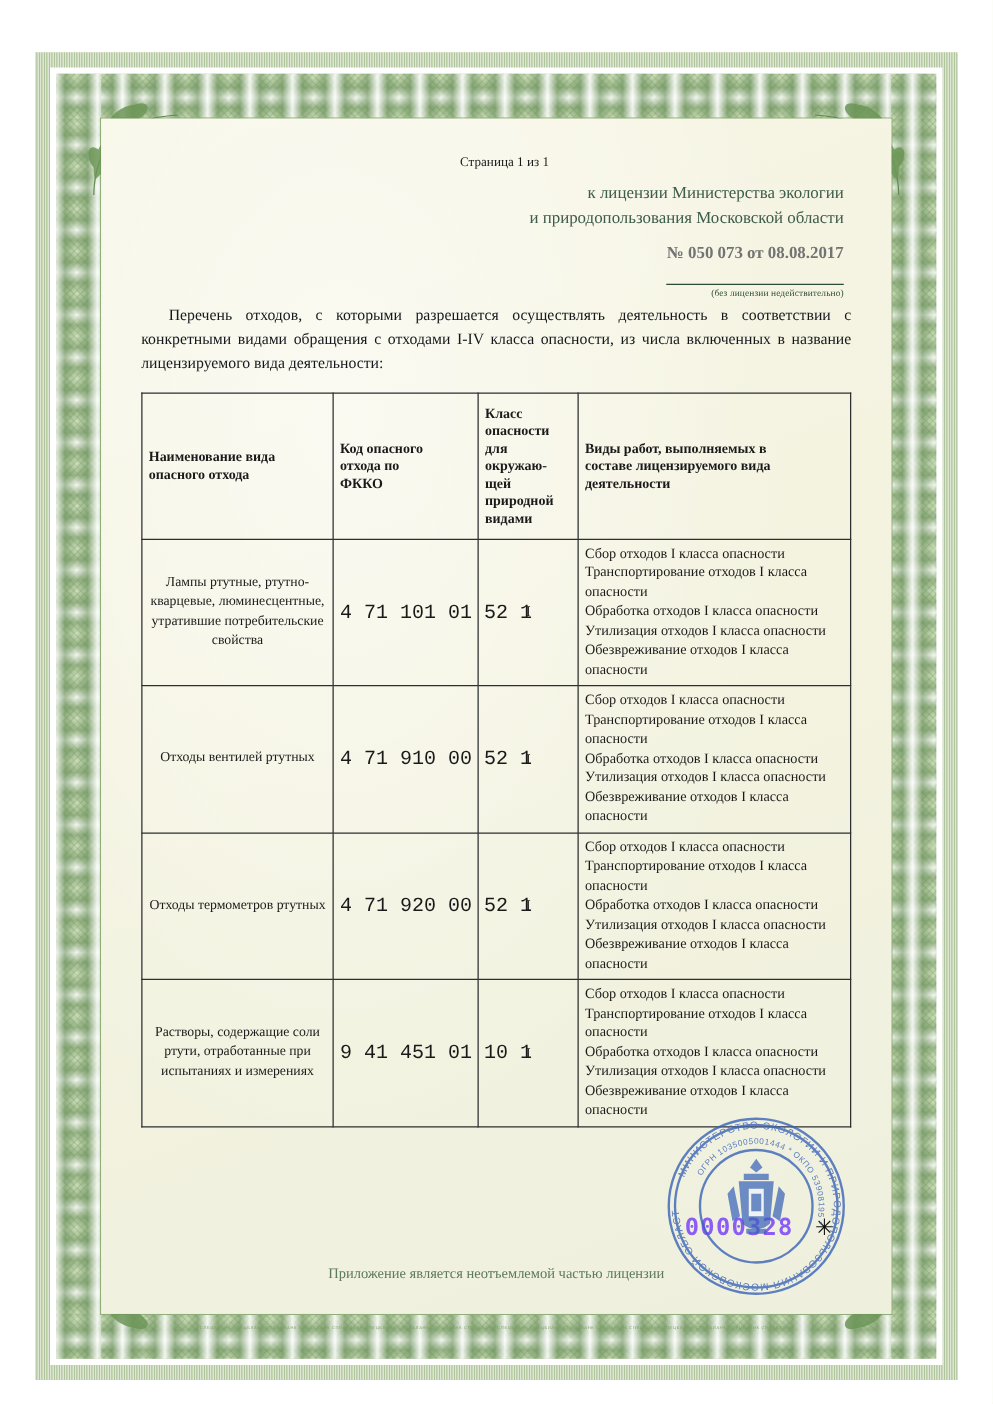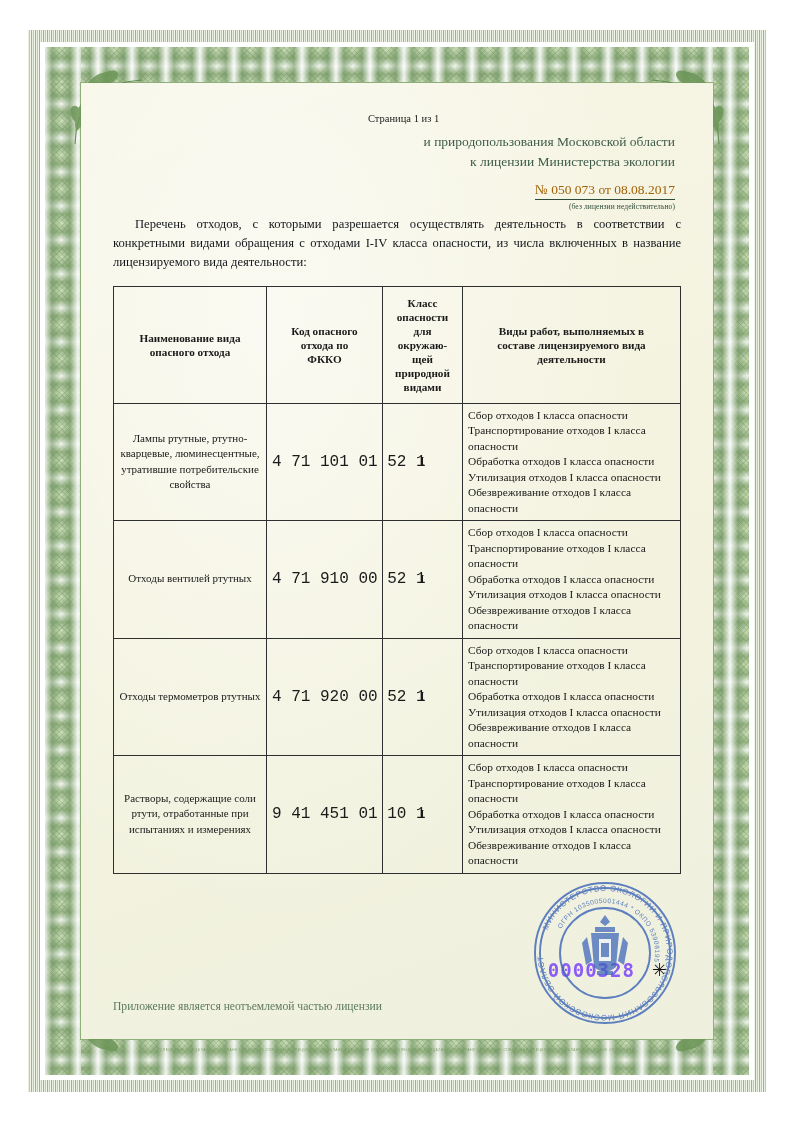--- a/index.html
+++ b/index.html
@@ -14,21 +14,21 @@
     font-family: "Liberation Serif", "DejaVu Serif", serif;
     color: #1a1a1a;
     overflow: hidden;
     position: relative;
   }
 
   
   #certificate {
     position: absolute;
     left: 28px;
-    top: 30px;
+    top: 42px;
     width: 738px;
     height: 1062px;
     background: #eef2e4;
     box-sizing: border-box;
   }
 
   
   .band-outer {
     position: absolute;
     inset: 0;
@@ -163,25 +163,25 @@
     line-height: 1.25;
   }
   .h-line {
     font-size: 13.5px;
     color: #3e5c4a;
     line-height: 1.45;
   }
   .h-number {
     margin-top: 11px;
     font-size: 13.5px;
-    font-weight: normal;
-    color: #a16207;
+    font-weight: bold;
+    color: #737373;
     display: inline-block;
     border-bottom: 1.4px solid #2c4a38;
-    padding-bottom: 1px;
+    padding-bottom: 17px;
   }
   .h-note {
     font-size: 7.5px;
     color: #2c4a38;
     margin-top: 2px;
     letter-spacing: 0.1px;
   }
 
   
   .intro {
@@ -204,21 +204,21 @@
   }
   table.waste th,
   table.waste td {
     border: 1px solid #2d2f31;
     vertical-align: middle;
     padding: 4px 5px;
   }
   table.waste th {
     font-size: 11.2px;
     font-weight: bold;
-    text-align: center;
+    text-align: left;
     line-height: 1.25;
     padding: 9px 5px;
   }
   .col-name  { width: 153px; }
   .col-code  { width: 116px; }
   .col-class { width: 80px;  }
   .col-works { width: auto;  }
 
   td.c-name {
     font-size: 11px;
@@ -243,20 +243,21 @@
     padding: 3px 6px 4px 6px;
   }
   td.c-works div { margin: 0; }
 
   
   .footer-note {
     position: absolute;
     left: 32px;
     right: 32px;
     bottom: 26px;
+    text-align: center;
     font-size: 11.6px;
     color: #5d7a5f;
   }
 
   
   .serial {
     position: absolute;
     right: 46px;
     bottom: 58px;
     display: flex;
@@ -371,22 +372,22 @@
   </div>
 
   <div class="microtext">СПЕЦБЛАНК СПЕЦБЛАНК СПЕЦБЛАНК СПЕЦБЛАНК СПЕЦБЛАНК СПЕЦБЛАНК СПЕЦБЛАНК СПЕЦБЛАНК СПЕЦБЛАНК СПЕЦБЛАНК СПЕЦБЛАНК СПЕЦБЛАНК СПЕЦБЛАНК СПЕЦБЛАНК СПЕЦБЛАНК СПЕЦБЛАНК СПЕЦБЛАНК СПЕЦБЛАНК</div>
 
   <div id="content">
     <div id="paper-tint"></div>
 
     <div class="page-num">Страница 1 из 1</div>
 
     <div class="header-block">
+      <div class="h-line">к лицензии Министерства экологии</div>
       <div class="h-line">и природопользования  Московской области</div>
-      <div class="h-line">к лицензии Министерства экологии</div>
       <div><span class="h-number">№ 050 073 от 08.08.2017</span></div>
       <div class="h-note">(без лицензии недействительно)</div>
     </div>
 
     <div class="intro">Перечень отходов, с которыми разрешается осуществлять деятельность в соответствии с конкретными видами обращения с отходами I-IV класса опасности, из числа включенных в название лицензируемого вида деятельности:</div>
 
     <table class="waste">
       <colgroup>
         <col class="col-name">
           <col class="col-code">

